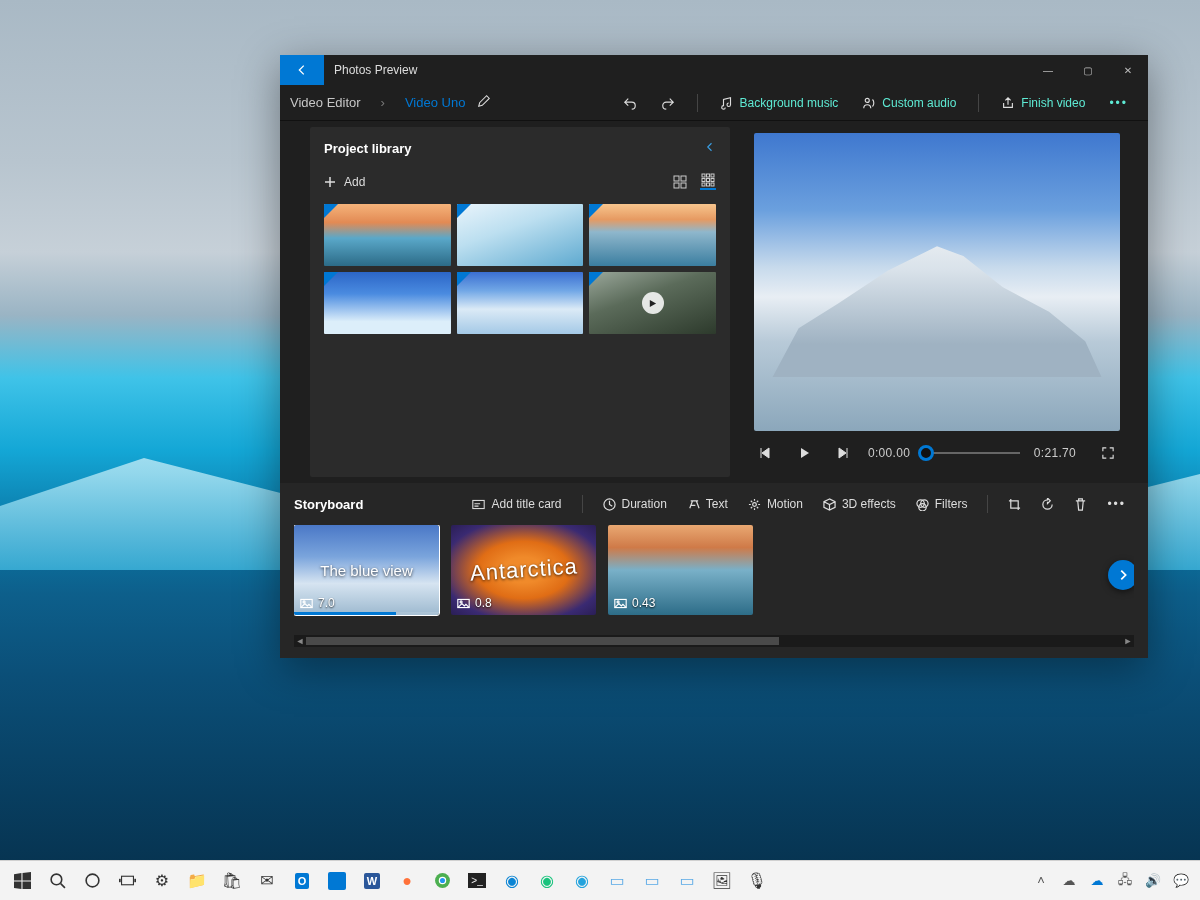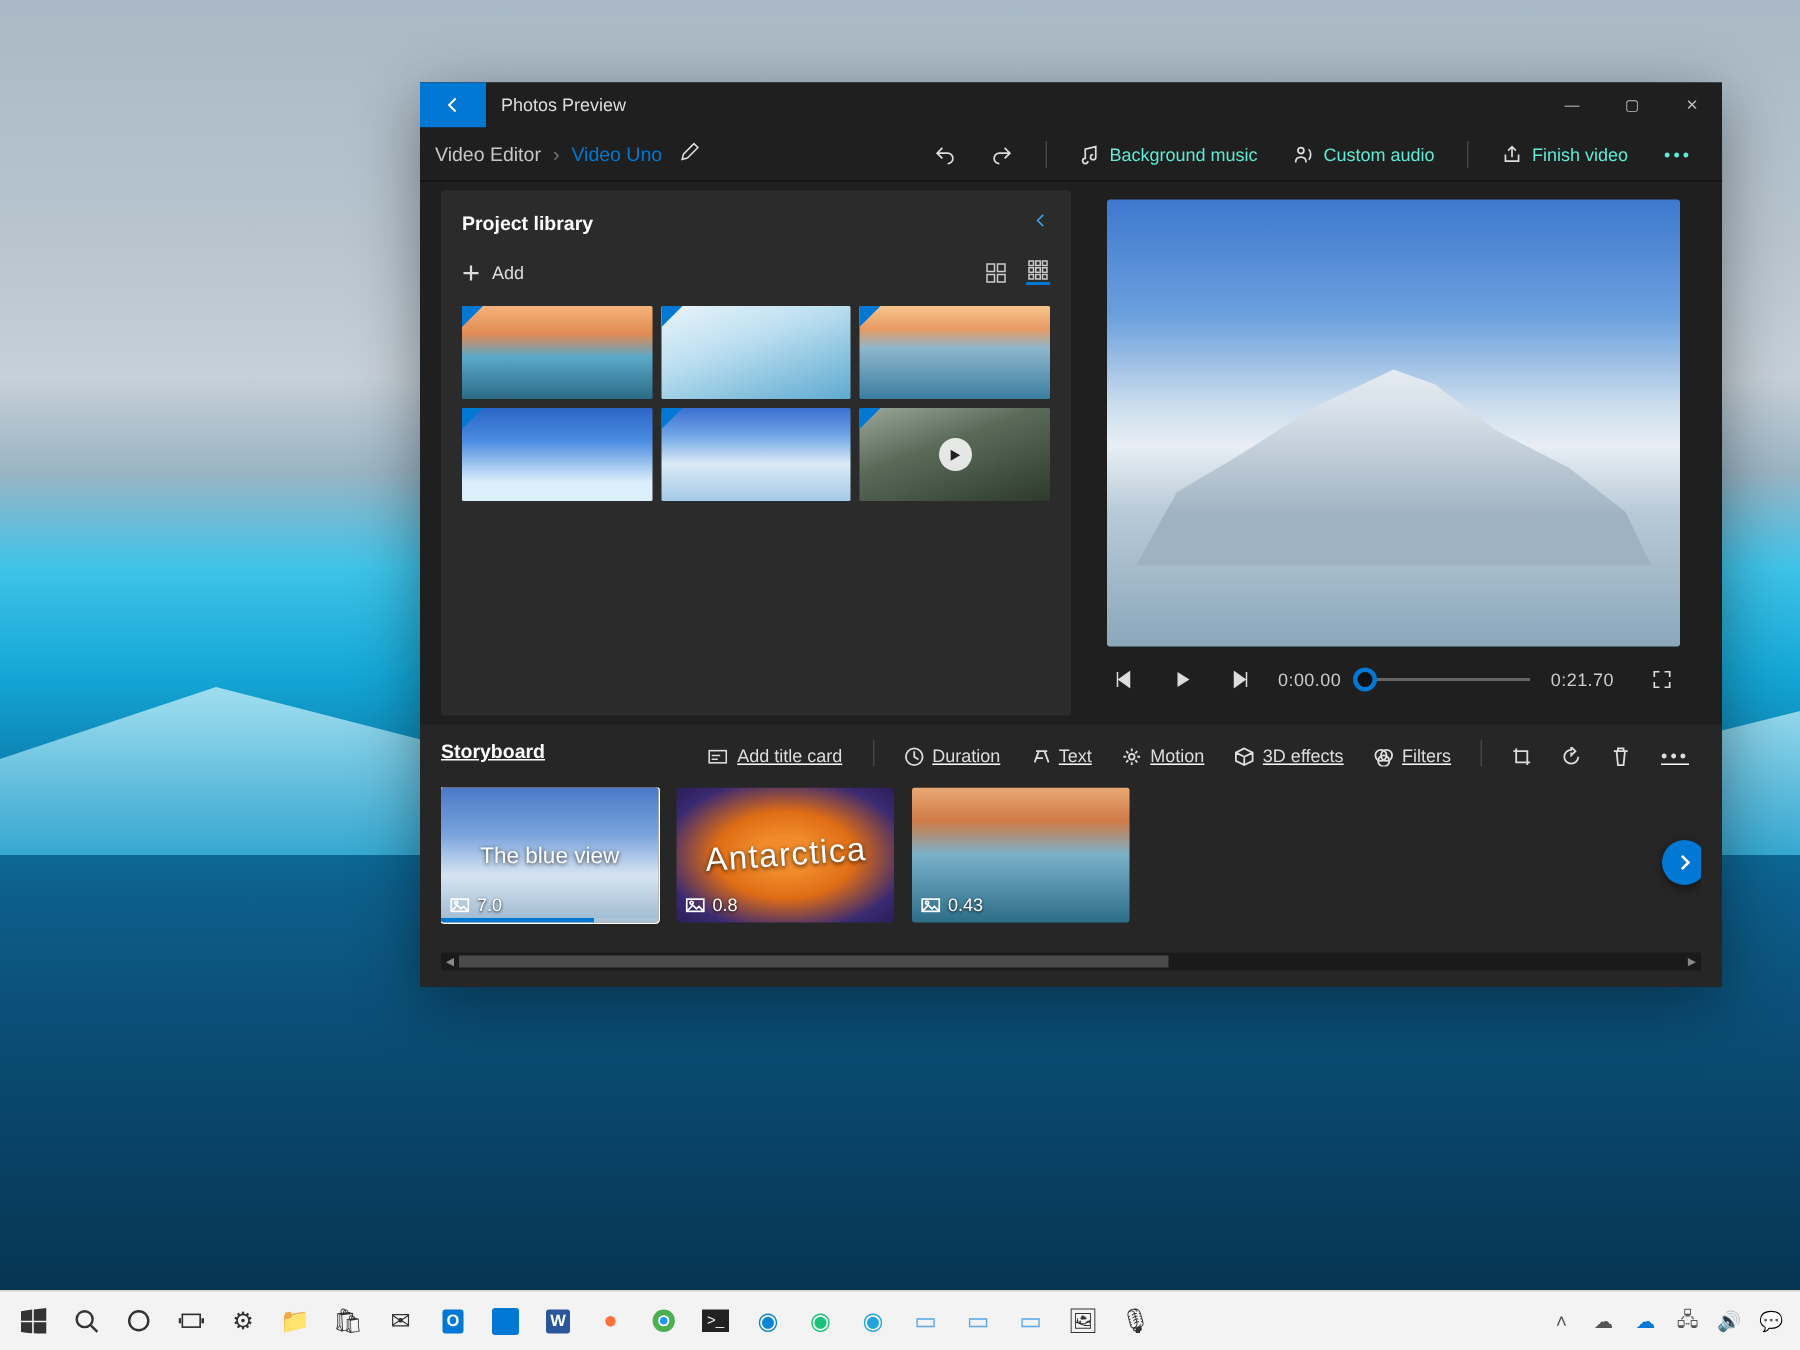--- a/index.html
+++ b/index.html
@@ -44,33 +44,33 @@
   .back-btn{width:44px;height:30px;background:var(--accent);display:flex;align-items:center;justify-content:center;}
   .back-btn svg{width:14px;height:14px;stroke:#fff;fill:none;stroke-width:1.5}
   .title-text{margin-left:10px;font-size:12px;color:#ddd;}
   .win-controls{margin-left:auto;display:flex;}
   .win-controls div{width:40px;height:30px;display:flex;align-items:center;justify-content:center;color:#bbb;font-size:10px;}
 
   .commandbar{
     height:36px;display:flex;align-items:center;padding:0 10px;background:var(--bg-dark);
     border-bottom:1px solid #111;
   }
-  .breadcrumb{display:flex;align-items:center;gap:8px;font-size:13px;}
+  .breadcrumb{display:flex;align-items:center;gap:20px;font-size:13px;}
   .breadcrumb .root{color:var(--text-dim);}
   .breadcrumb .sep{color:#777;}
   .breadcrumb .leaf{color:var(--accent);}
   .pencil{margin-left:12px;color:#ddd;}
   .cmd-spacer{flex:1;}
   .cmd-group{display:flex;align-items:center;gap:4px;}
   .cmd-btn{display:flex;align-items:center;gap:6px;padding:5px 10px;border-radius:0;color:#5eead4;font-size:12px;}
   .cmd-btn svg{width:14px;height:14px;stroke:#ddd;fill:none;stroke-width:1.3}
   .vdiv{width:1px;height:18px;background:var(--divider);margin:0 8px;}
 
   .main-area{flex:1;display:flex;flex-direction:column;min-height:0;}
-  .upper{display:flex;height:362px;}
+  .upper{display:flex;height:362px;padding-left:16px;}
 
   
   .library{
     width:420px;background:var(--bg-panel);margin:6px 0 6px 14px;padding:14px 14px 10px 14px;
     display:flex;flex-direction:column;position:relative;border-radius:2px;
   }
   .lib-head{display:flex;align-items:center;}
   .lib-title{font-size:13px;font-weight:600;}
   .lib-collapse{margin-left:auto;color:var(--accent);}
   .lib-tools{display:flex;align-items:center;margin-top:18px;}
@@ -109,21 +109,21 @@
   .pico svg{width:12px;height:12px;fill:#ddd;}
   .time{font-size:12px;color:#ccc;letter-spacing:.3px;}
   .seek{flex:1;position:relative;height:20px;display:flex;align-items:center;}
   .seek-track{height:2px;width:100%;background:#666;}
   .seek-fill{position:absolute;left:0;top:9px;height:2px;width:2%;background:var(--accent);}
   .seek-handle{position:absolute;left:2%;transform:translateX(-50%);width:16px;height:16px;border:3px solid var(--accent);background:#111;border-radius:50%;}
   .fullscreen{margin-left:6px;}
 
   
   .storyboard{background:var(--bg-panel2);padding:10px 14px 8px 14px;display:flex;flex-direction:column;gap:10px;flex:1;min-height:0;}
-  .sb-bar{display:flex;gap:4px;text-decoration:underline;}
+  .sb-bar{display:flex;align-items:center;gap:4px;}
   .sb-title{font-size:13px;font-weight:600;margin-right:auto;}
   .sb-btn{display:flex;align-items:center;gap:6px;padding:4px 8px;color:#ddd;font-size:12px;}
   .sb-btn svg{width:13px;height:13px;stroke:#ddd;fill:none;stroke-width:1.3}
   .sb-strip{position:relative;display:flex;gap:12px;align-items:stretch;overflow:hidden;height:100px;}
   .clip{position:relative;width:145px;height:90px;border-radius:2px;overflow:hidden;flex:0 0 auto;}
   .clip.selected{outline:1px solid #fff;}
   .clip-caption{position:absolute;inset:0;display:flex;align-items:center;justify-content:center;font-weight:400;text-shadow:0 1px 3px rgba(0,0,0,.8);}
   .clip-caption.h{font-size:15px;border-radius:14px;}
   .clip-meta{position:absolute;left:6px;bottom:5px;display:flex;align-items:center;gap:5px;font-size:12px;text-shadow:0 1px 2px rgba(0,0,0,.9);}
   .clip-meta svg{width:13px;height:11px;fill:none;stroke:#fff;stroke-width:1.4}

